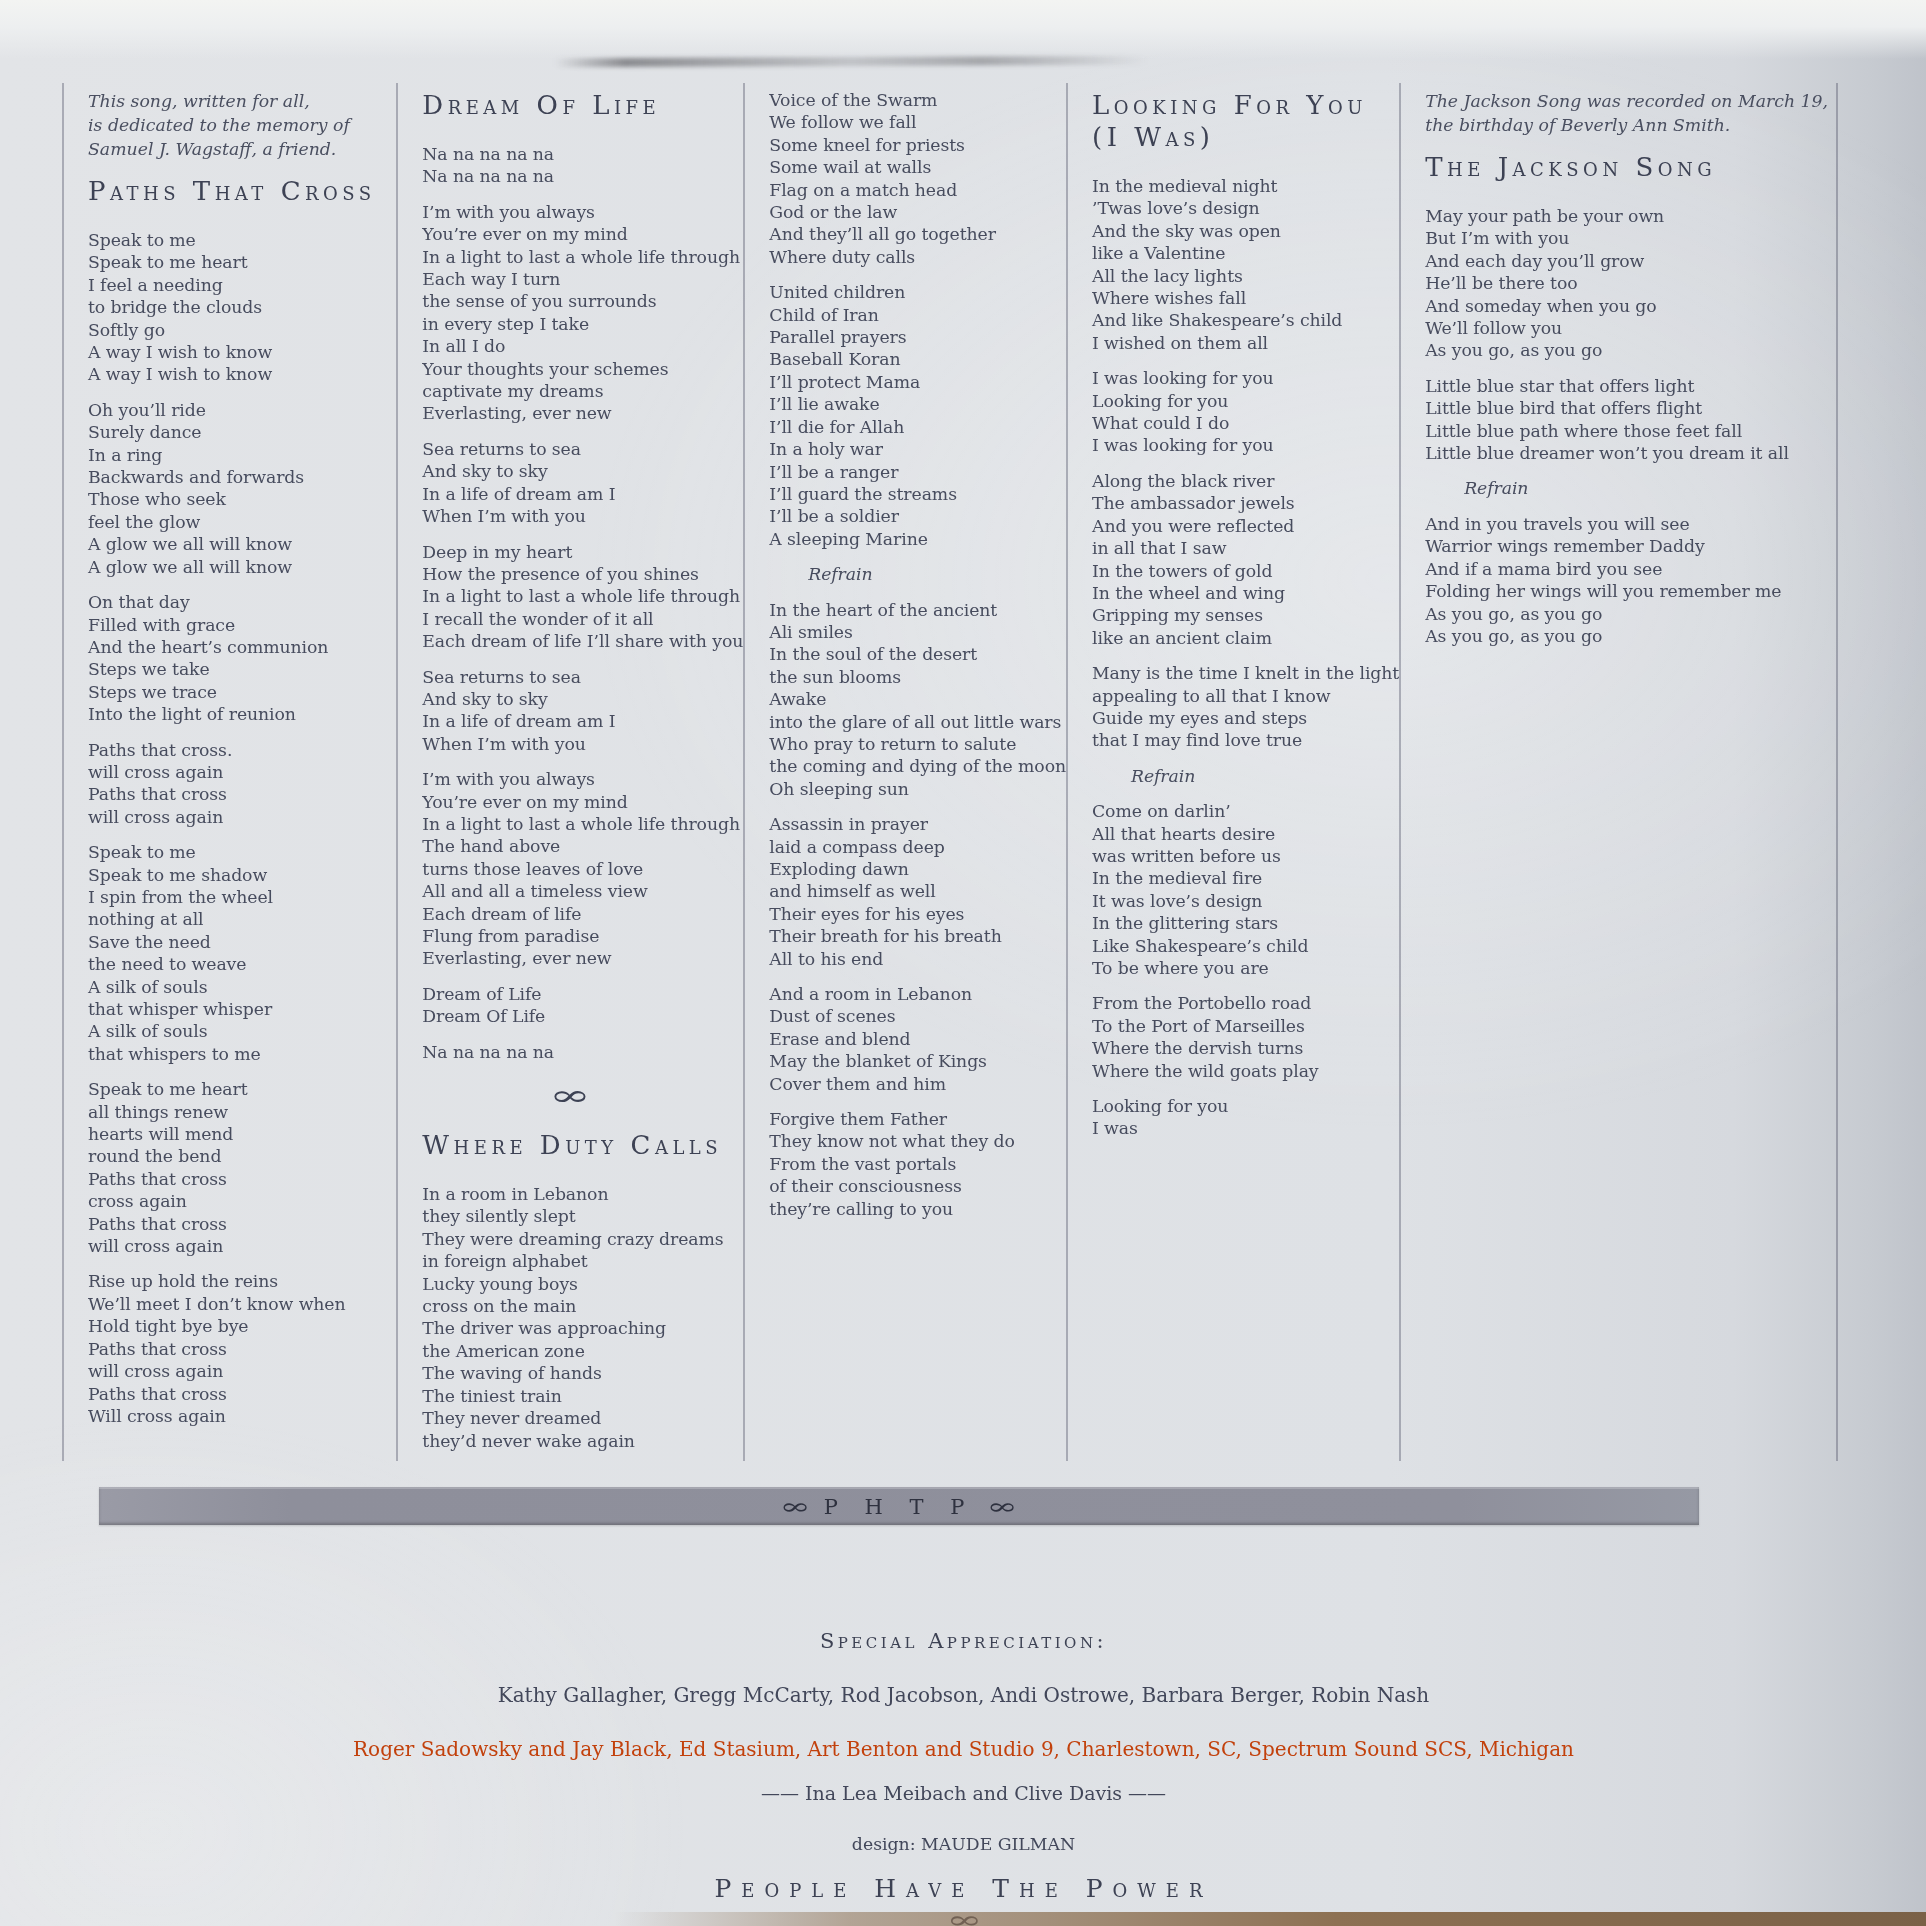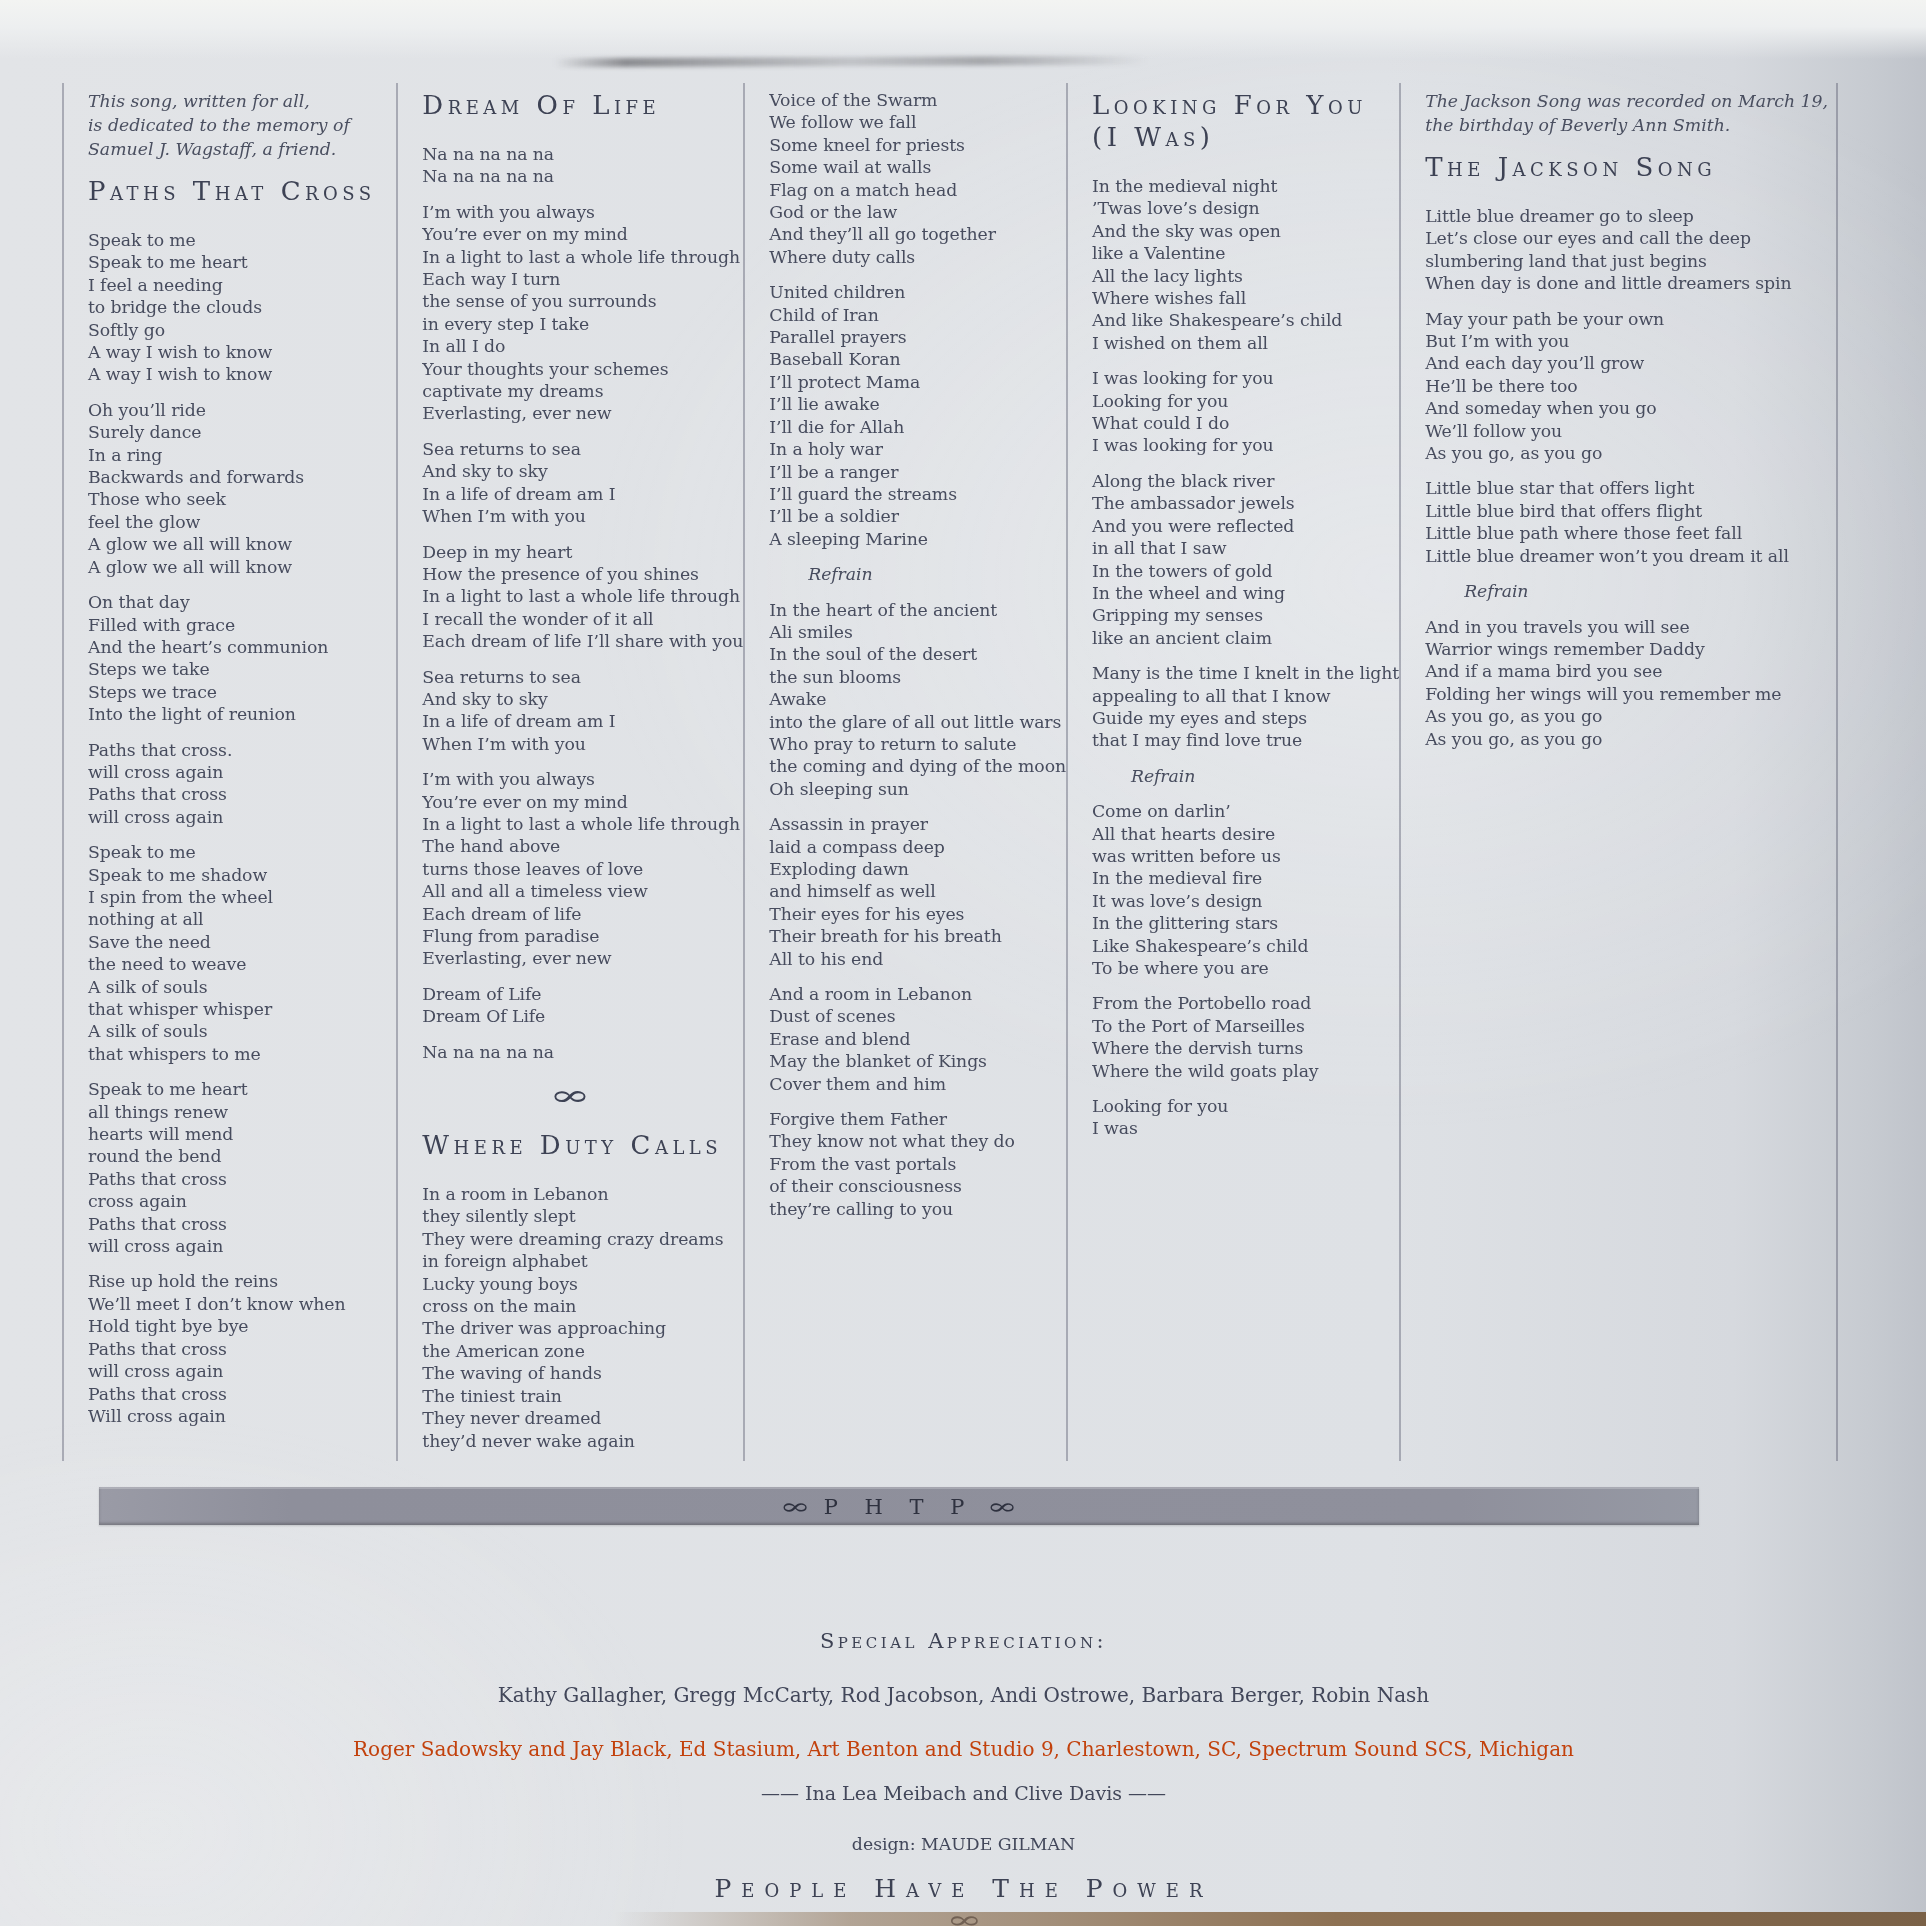--- a/index.html
+++ b/index.html
@@ -338,26 +338,20 @@
     </div>
   <div class="column col-5">
       <div class="note">
         <div class="note-line">The Jackson Song was recorded on March 19,</div>
         <div class="note-line">the birthday of Beverly Ann Smith.</div>
       </div>
       <div class="song-title">
         <div class="title-line">The Jackson Song</div>
       </div>
       <div class="stanza">
-        <div class="line">Little blue dreamer go to sleep</div>
-        <div class="line">Let’s close our eyes and call the deep</div>
-        <div class="line">slumbering land that just begins</div>
-        <div class="line">When day is done and little dreamers spin</div>
-      </div>
-      <div class="stanza">
         <div class="line">May your path be your own</div>
         <div class="line">But I’m with you</div>
         <div class="line">And each day you’ll grow</div>
         <div class="line">He’ll be there too</div>
         <div class="line">And someday when you go</div>
         <div class="line">We’ll follow you</div>
         <div class="line">As you go, as you go</div>
       </div>
       <div class="stanza">
         <div class="line">Little blue star that offers light</div>

